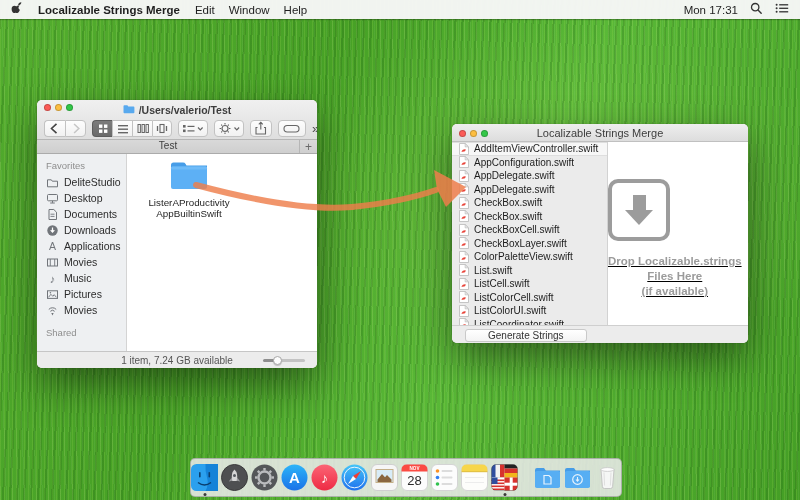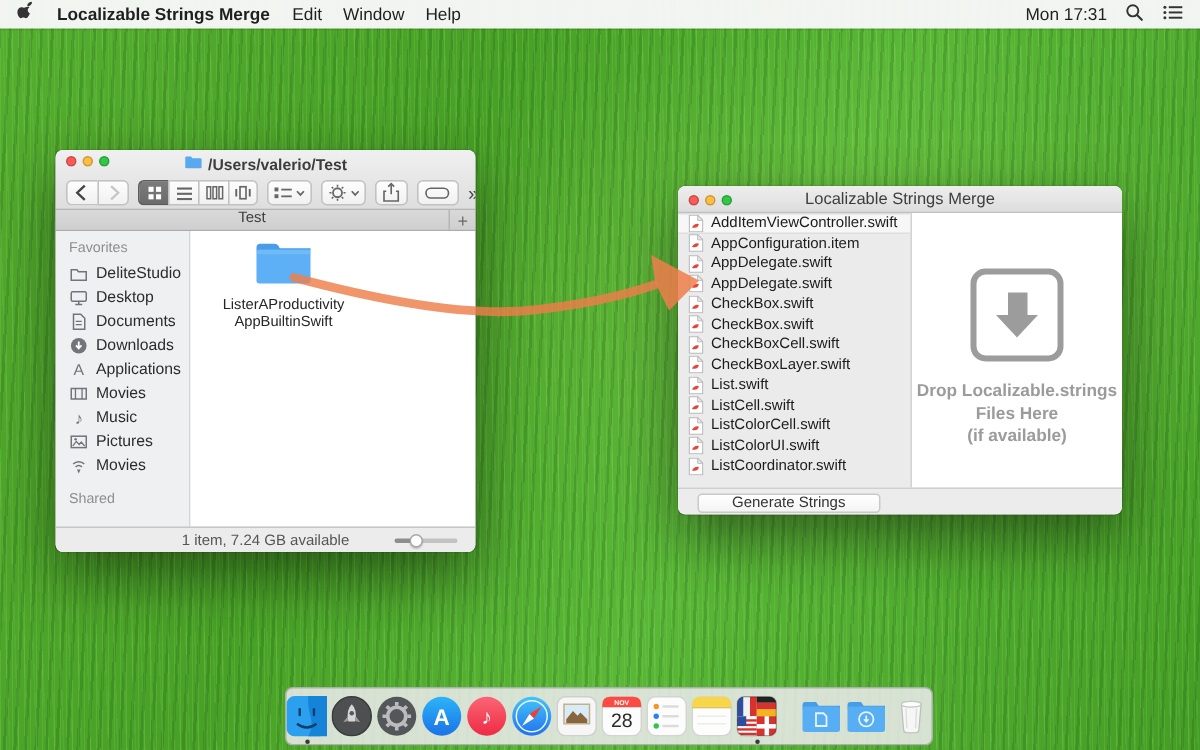--- a/index.html
+++ b/index.html
@@ -71,21 +71,21 @@
   
   .merge{left:452px;top:124px;width:296px;height:219px;background:#fff;z-index:20;display:flex;flex-direction:column;}
   .m-titlebar{position:relative;height:18px;background:linear-gradient(#eeeeee,#dddddd);border-bottom:1px solid #c0c0c0;
     display:flex;align-items:center;justify-content:center;font-size:11px;color:#3d3d3d;box-sizing:border-box;}
   .m-titlebar .lights{top:5.5px;}
   .m-body{flex:1;display:flex;min-height:0;}
   .file-pane{width:156px;background:#ebebeb;border-right:1px solid #d2d2d2;overflow:hidden;box-sizing:border-box;}
   .file-row{height:13.5px;display:flex;align-items:center;gap:5px;padding:0 4px 0 7px;
     font-size:10px;color:#1c1c1c;white-space:nowrap;}
   .file-row.selected{background:#f7f7f7;box-shadow:inset 0 1px 0 #dedede, inset 0 -1px 0 #dedede;}
-  .drop-pane{flex:1;background:#fff;display:flex;flex-direction:column;align-items:center;padding-top:37px;}
+  .drop-pane{flex:1;background:#fff;display:flex;flex-direction:column;align-items:flex-start;padding-top:37px;text-decoration:underline;}
   .drop-square{width:62px;height:62px;border:4px solid #9c9c9c;border-radius:10px;box-sizing:border-box;
     display:flex;flex-direction:column;align-items:center;justify-content:center;}
   .drop-stem{width:13px;height:15px;background:#9c9c9c;}
   .drop-head{width:0;height:0;border-left:14px solid transparent;border-right:14px solid transparent;border-top:15px solid #9c9c9c;}
   .drop-text{margin-top:13px;text-align:center;font-size:11.5px;font-weight:bold;color:#9b9b9b;line-height:15px;white-space:nowrap;}
   .m-bottom{height:18px;background:#ececec;border-top:1px solid #cfcfcf;position:relative;box-sizing:border-box;}
   .gen-btn{position:absolute;left:13px;top:2.5px;height:13px;padding:0 22px;background:linear-gradient(#fff,#f4f4f4);
     border:1px solid #c9c9c9;border-radius:3px;font-size:10px;color:#333;font-family:inherit;
     display:flex;align-items:center;box-sizing:border-box;}
   
@@ -341,21 +341,21 @@
             <path d="M2.3 8.6q1.8-3 4.6-2.2q-.4 3.1-4.6 2.2z" fill="#e8443a"></path>
           </svg>
           <span>AddItemViewController.swift</span>
         </div>
         <div class="file-row">
           <svg width="10" height="12" viewBox="0 0 10 12">
             <path d="M.5.5h5.6l3.4 3.4v7.6H.5z" fill="#fff" stroke="#b9b9b9" stroke-width=".8"></path>
             <path d="M6.1.5l3.4 3.4H6.1z" fill="#e9e9e9" stroke="#b9b9b9" stroke-width=".6"></path>
             <path d="M2.3 8.6q1.8-3 4.6-2.2q-.4 3.1-4.6 2.2z" fill="#e8443a"></path>
           </svg>
-          <span>AppConfiguration.item</span>
+          <span>AppConfiguration.swift</span>
         </div>
         <div class="file-row">
           <svg width="10" height="12" viewBox="0 0 10 12">
             <path d="M.5.5h5.6l3.4 3.4v7.6H.5z" fill="#fff" stroke="#b9b9b9" stroke-width=".8"></path>
             <path d="M6.1.5l3.4 3.4H6.1z" fill="#e9e9e9" stroke="#b9b9b9" stroke-width=".6"></path>
             <path d="M2.3 8.6q1.8-3 4.6-2.2q-.4 3.1-4.6 2.2z" fill="#e8443a"></path>
           </svg>
           <span>AppDelegate.swift</span>
         </div>
         <div class="file-row">
@@ -390,20 +390,28 @@
           </svg>
           <span>CheckBoxCell.swift</span>
         </div>
         <div class="file-row">
           <svg width="10" height="12" viewBox="0 0 10 12">
             <path d="M.5.5h5.6l3.4 3.4v7.6H.5z" fill="#fff" stroke="#b9b9b9" stroke-width=".8"></path>
             <path d="M6.1.5l3.4 3.4H6.1z" fill="#e9e9e9" stroke="#b9b9b9" stroke-width=".6"></path>
             <path d="M2.3 8.6q1.8-3 4.6-2.2q-.4 3.1-4.6 2.2z" fill="#e8443a"></path>
           </svg>
           <span>CheckBoxLayer.swift</span>
+        </div>
+        <div class="file-row">
+          <svg width="10" height="12" viewBox="0 0 10 12">
+            <path d="M.5.5h5.6l3.4 3.4v7.6H.5z" fill="#fff" stroke="#b9b9b9" stroke-width=".8"></path>
+            <path d="M6.1.5l3.4 3.4H6.1z" fill="#e9e9e9" stroke="#b9b9b9" stroke-width=".6"></path>
+            <path d="M2.3 8.6q1.8-3 4.6-2.2q-.4 3.1-4.6 2.2z" fill="#e8443a"></path>
+          </svg>
+          <span>ColorPaletteView.swift</span>
         </div>
         <div class="file-row">
           <svg width="10" height="12" viewBox="0 0 10 12">
             <path d="M.5.5h5.6l3.4 3.4v7.6H.5z" fill="#fff" stroke="#b9b9b9" stroke-width=".8"></path>
             <path d="M6.1.5l3.4 3.4H6.1z" fill="#e9e9e9" stroke="#b9b9b9" stroke-width=".6"></path>
             <path d="M2.3 8.6q1.8-3 4.6-2.2q-.4 3.1-4.6 2.2z" fill="#e8443a"></path>
           </svg>
           <span>List.swift</span>
         </div>
         <div class="file-row">

